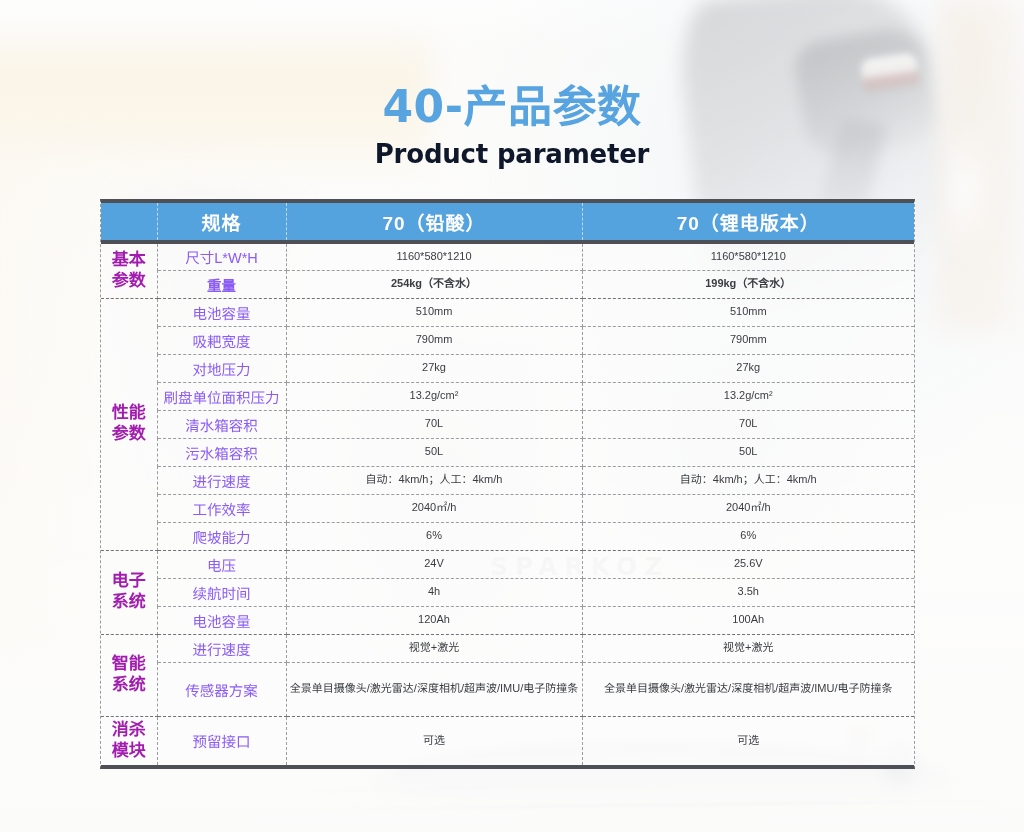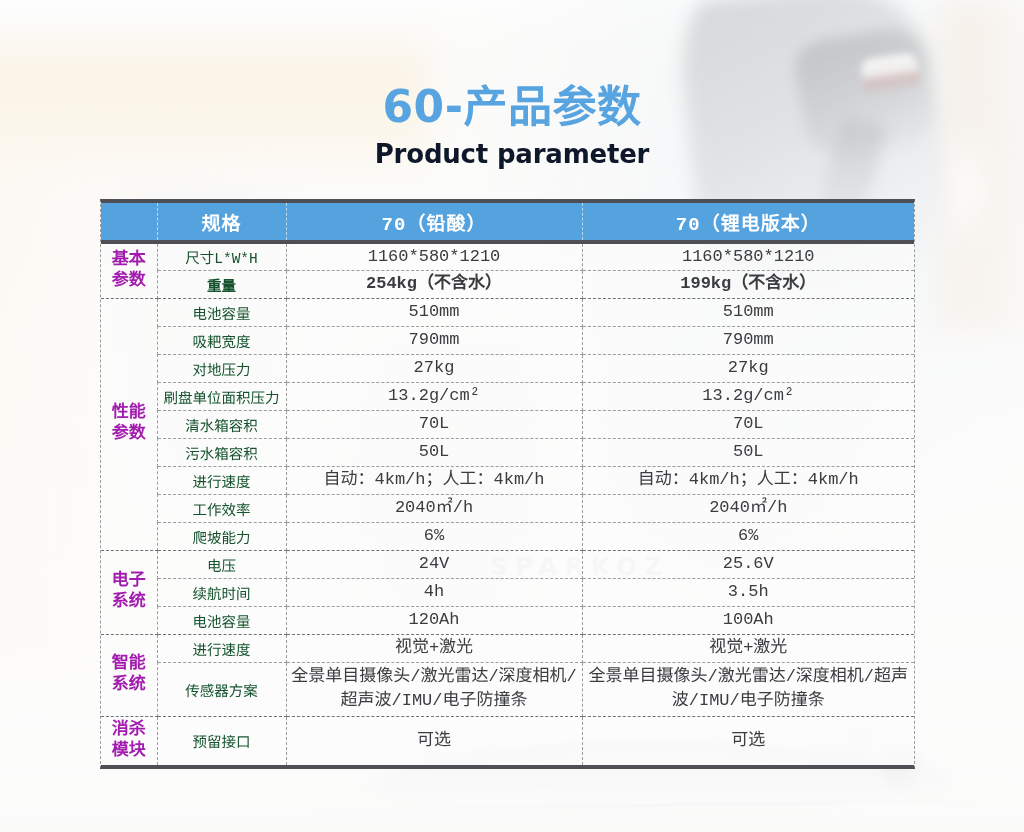--- a/index.html
+++ b/index.html
@@ -344,21 +344,21 @@
     border-bottom: 4px solid #4f5055;
     border-left: 1px dashed #9a9ca0;
     border-right: 1px dashed #9a9ca0;
     background: rgba(252,252,252,0.66);
     box-sizing: border-box;
   }
   table.spec {
     width: 100%;
     border-collapse: collapse;
     table-layout: fixed;
-    font-family: Liberation Mono, monospace;
+    font-family: Liberation Sans, sans-serif;
   }
   table.spec td, table.spec th {
     padding: 0;
     margin: 0;
   }
   
   col.c-group { width: 56px; }
   col.c-item  { width: 129px; }
   col.c-a     { width: 296px; }
   col.c-b     { width: 332px; }
@@ -394,30 +394,30 @@
     border-right: 1px dashed #9a9ca0;
     white-space: nowrap;
   }
   td.group-sep {
     border-bottom: 1px dashed #6f7175;
   }
   td.item {
     text-align: center;
     vertical-align: middle;
     font-size: 14.5px;
-    color: #14532d;
+    color: #8b5cf6;
     font-weight: 400;
     border-right: 1px dashed #9a9ca0;
     border-bottom: 1px dashed #9a9ca0;
     white-space: nowrap;
   }
   td.val {
     text-align: center;
     vertical-align: middle;
-    font-size: 17px;
+    font-size: 11px;
     color: #3a3c40;
     border-bottom: 1px dashed #9a9ca0;
     line-height: 1.42;
     padding: 0 4px;
   }
   td.val.sep {
     border-right: 1px dashed #9a9ca0;
   }
   tr.band-end td.item,
   tr.band-end td.val {
@@ -453,21 +453,21 @@
   <div class="bg-chassis"></div>
   <div class="bg-chassis-rim"></div>
   <div class="bg-wheel-arm"></div>
   <div class="bg-wheel"></div>
   <div class="bg-floor-line-1"></div>
   <div class="bg-floor-line-2"></div>
   <div class="bg-haze"></div>
 </div>
 
 <div id="heading-block">
-  <h1 id="page-title">60-产品参数</h1>
+  <h1 id="page-title">40-产品参数</h1>
   <div id="page-subtitle">Product parameter</div>
 </div>
 
 <div id="watermark">SPARKOZ</div>
 
 <div id="spec-table-wrap">
   <table class="spec">
     <colgroup>
       <col class="c-group">
       <col class="c-item">

